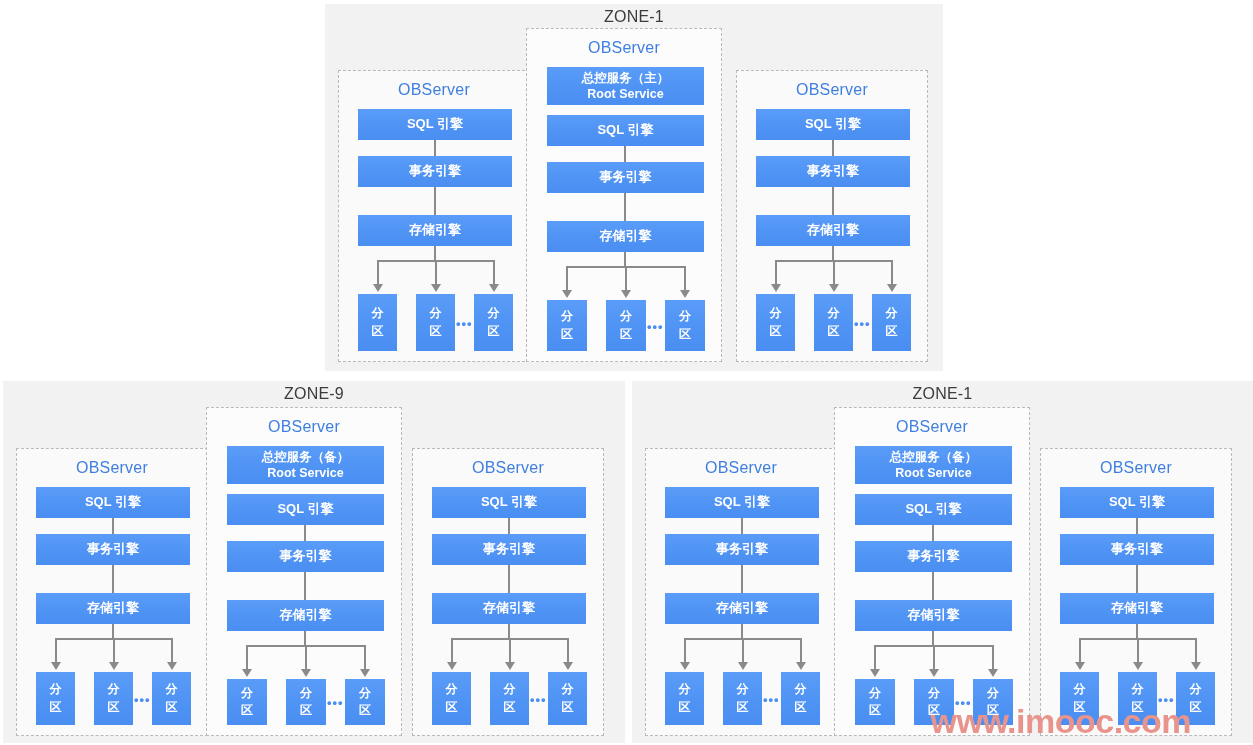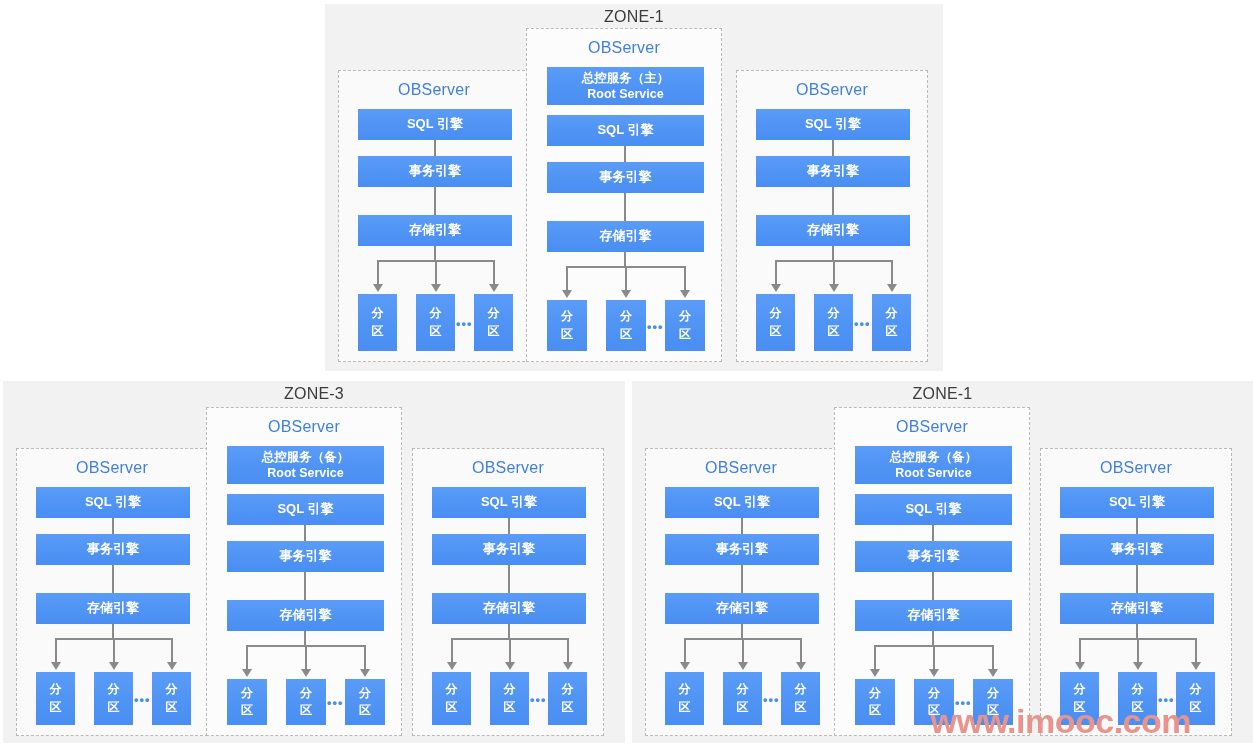--- a/index.html
+++ b/index.html
@@ -212,21 +212,21 @@
           <span>区</span>
         </div>
         <div class="part" style="left: 135px; top: 223px; width: 39px; height: 57px;">
           <span>分</span>
           <span>区</span>
         </div>
         <div class="ellipsis" style="left: 117px; top: 245.5px;">•••</div>
       </div>
     </div>
     <div class="zone" style="left: 3px; top: 381px; width: 622px; height: 362px;">
-      <div class="zone-title">ZONE-3</div>
+      <div class="zone-title">ZONE-9</div>
       <div class="card" style="left: 13px; top: 67px; width: 192px; height: 288px;">
         <div class="card-title" style="top: 10px;">OBServer</div>
         <div class="layer" style="left: 19px; top: 38px; width: 154px; height: 31px;">SQL 引擎</div>
         <div class="vline" style="left: 95px; top: 69px; height: 16px;"></div>
         <div class="layer" style="left: 19px; top: 85px; width: 154px; height: 31px;">事务引擎</div>
         <div class="vline" style="left: 95px; top: 116px; height: 28px;"></div>
         <div class="layer" style="left: 19px; top: 144px; width: 154px; height: 31px;">存储引擎</div>
         <div class="vline" style="left: 95px; top: 175px; height: 14px;"></div>
         <div class="hline" style="left: 39px; top: 189px; width: 116px;"></div>
         <div class="vline" style="left: 38px; top: 189px; height: 24px;"></div>

